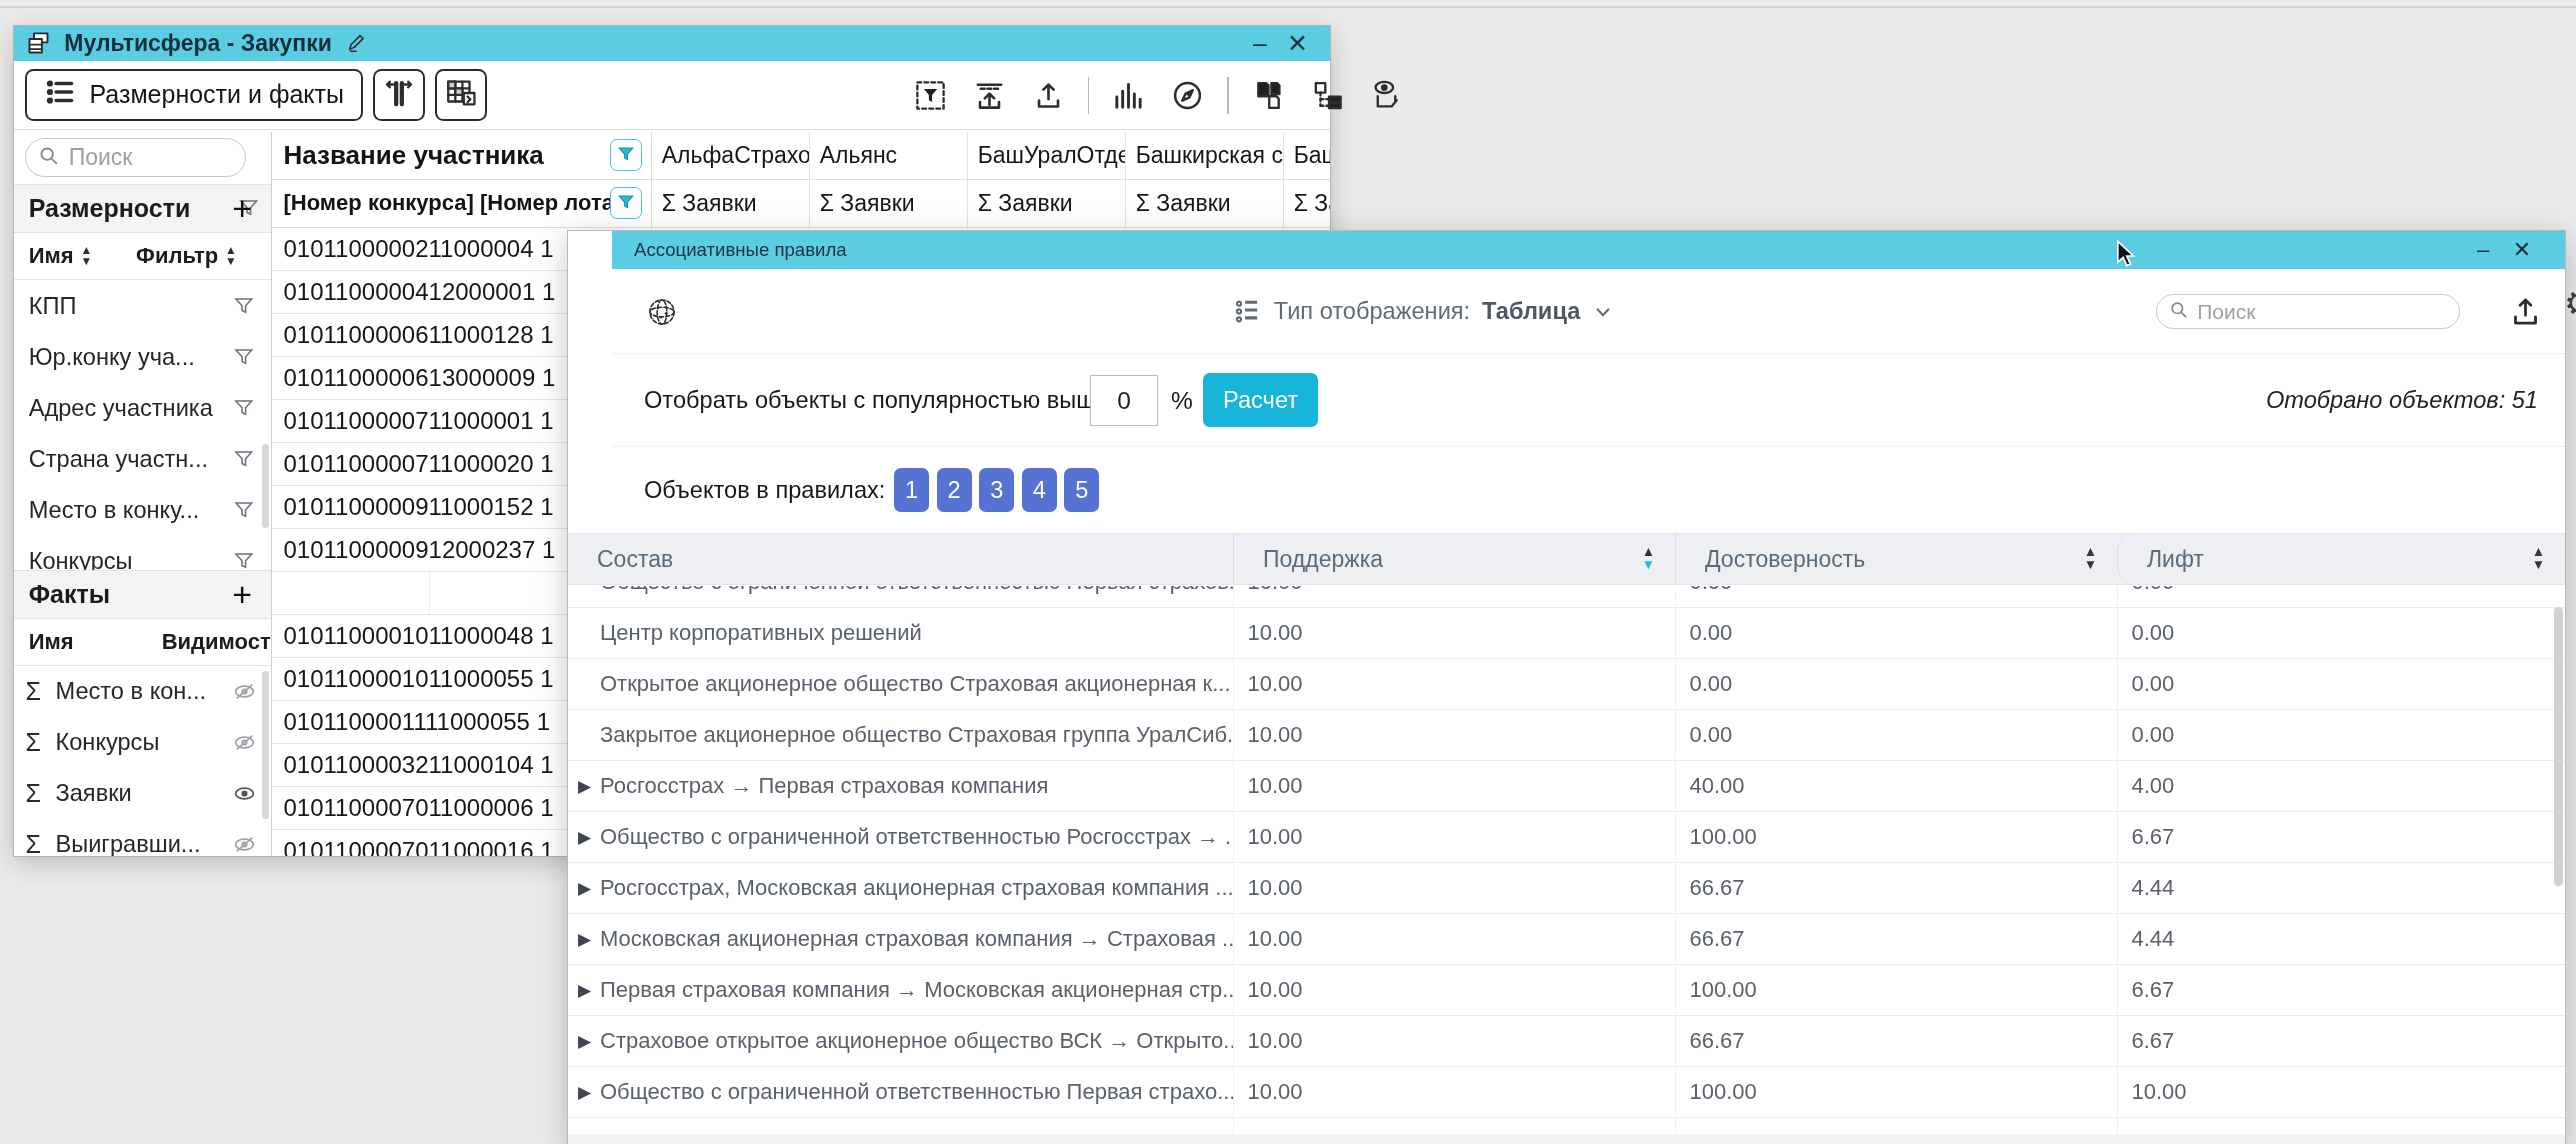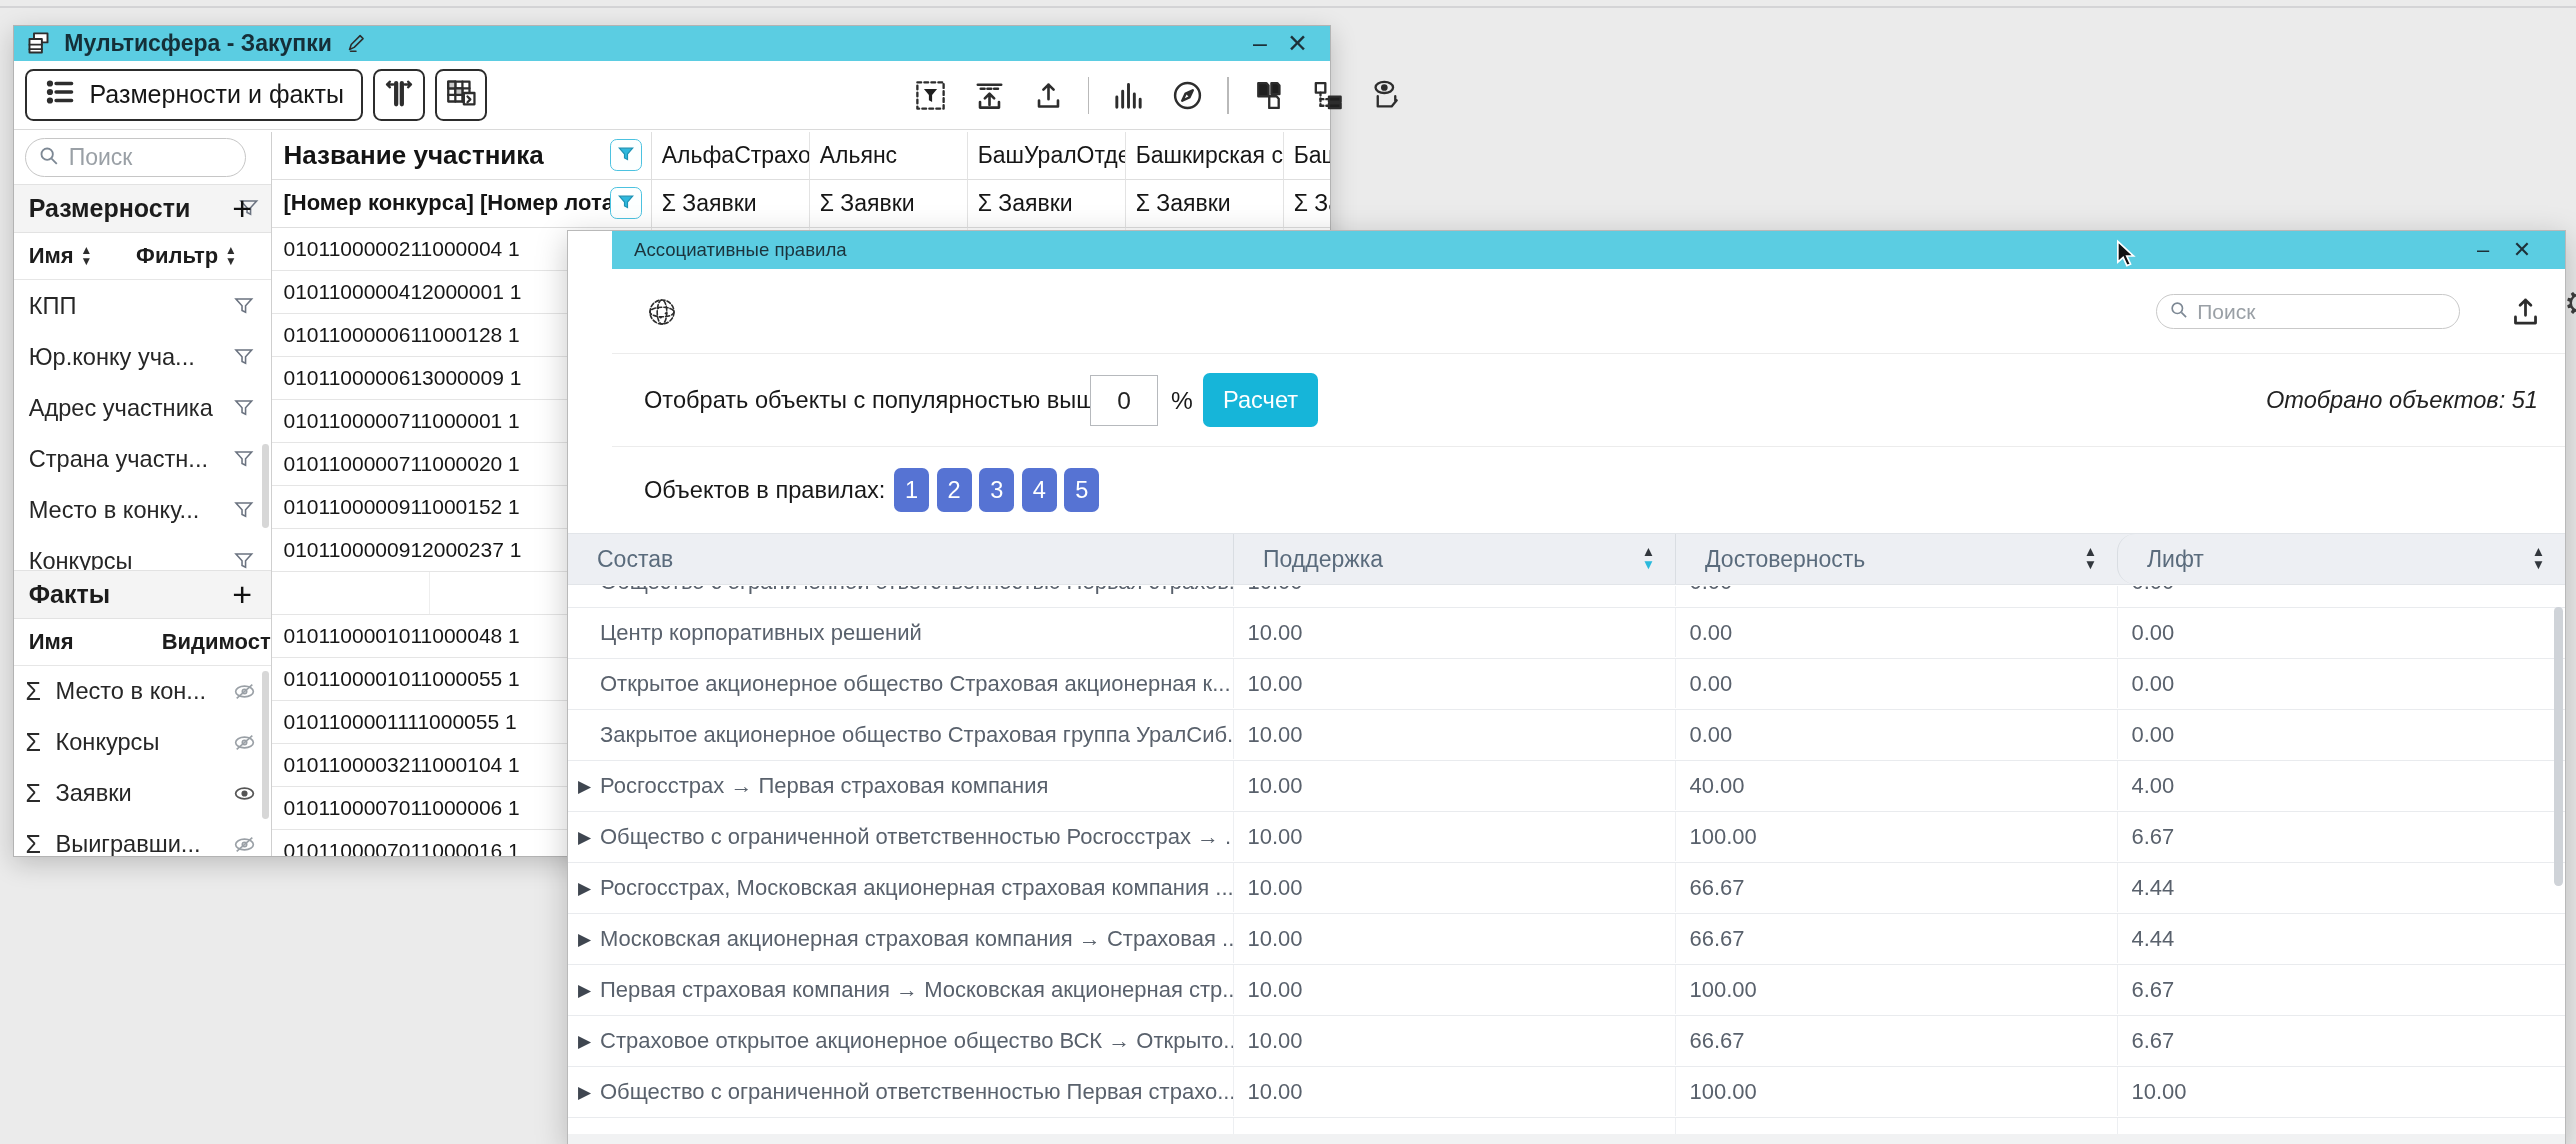--- a/index.html
+++ b/index.html
@@ -53,21 +53,21 @@
 
   
   .grid { position:relative; flex:1; overflow:hidden; background:#fff; }
   .g-hrow { display:flex; height:48px; }
   .g-c1h { position:relative; width:380px; flex:0 0 380px; border-right:1.7px solid #dedede; border-bottom:1.7px solid #dedede; display:flex; align-items:center; background:#fff; }
   .g-c1h .hlabel { font-size:26px; font-weight:600; color:#141414; margin-left:11.8px; white-space:nowrap; overflow:hidden; }
   .filter-box { position:absolute; right:8.4px; top:50%; transform:translateY(-50%); width:32px; height:32px; border:1.7px solid #4cc2e0; border-radius:6.8px; background:#fdffff; display:flex; align-items:center; justify-content:center; }
   .filter-box svg { width:20px; height:20px; }
   .g-colcell { width:158px; flex:0 0 158px; border-right:1.7px solid #e3e3e3; border-bottom:1.7px solid #dedede; display:flex; align-items:center; font-size:23px; color:#161616; padding-left:10px; white-space:nowrap; overflow:hidden; }
   .g-row { display:flex; height:43px; border-bottom:1.7px solid #e5e5e5; }
-  .g-num { width:380px; flex:0 0 380px; border-right:1.7px solid #e5e5e5; font-size:21px; color:#161616; display:flex; align-items:center; padding-left:11.8px; white-space:nowrap; }
+  .g-num { width:380px; flex:0 0 380px; border-right:1.7px solid #e5e5e5; font-size:24px; color:#161616; display:flex; align-items:center; padding-left:11.8px; white-space:nowrap; }
   .g-empty { width:158px; flex:0 0 158px; border-right:1.7px solid #eee; }
 
   
   .dialog { position:absolute; left:567px; top:230px; width:1999px; height:915px; background:#fff;
             border:0.8px solid #b9b9b9; box-shadow:0 8.4px 30px rgba(0,0,0,.22); z-index:10;padding-left:44px; }
   .dlg-titlebar { position:relative; height:38px; background:var(--cyan); display:flex; align-items:center; padding:0 22px; }
   .dlg-title { font-size:18.6px; color:#1b333c; }
   .dlg-ctl { font-size:22px; color:#1d3038; line-height:1; padding:0 11.8px; }
   .cursor-arrow { position:absolute; left:1501px; top:8.4px; width:29px; height:34px; }
 
@@ -529,20 +529,33 @@
 
     <div class="dlg-toolbar">
       <span class="globe"><svg viewBox="0 0 24 24" width="100%" height="100%" fill="none" stroke="#2d2d2d" stroke-width="1.2" stroke-linecap="round" stroke-linejoin="round">
             <circle cx="12" cy="12" r="9" stroke-dasharray="3 1.6"></circle>
             <ellipse cx="12" cy="12" rx="9" ry="3.6" stroke-dasharray="3 1.6"></ellipse>
             <ellipse cx="12" cy="12" rx="3.6" ry="9" stroke-dasharray="3 1.6"></ellipse>
             <circle cx="9" cy="9" r=".9" fill="#2d2d2d" stroke="none"></circle>
             <circle cx="15" cy="13" r=".9" fill="#2d2d2d" stroke="none"></circle>
             <circle cx="11" cy="16" r=".9" fill="#2d2d2d" stroke="none"></circle>
           </svg></span>
+      <div class="disp-type">
+        <span class="dt-icon"><svg viewBox="0 0 24 24" width="100%" height="100%" fill="none" stroke="#5f6b7a" stroke-width="1.8">
+              <circle cx="5" cy="5.5" r="1.7"></circle>
+              <circle cx="5" cy="12" r="1.7"></circle>
+              <circle cx="5" cy="18.5" r="1.7"></circle>
+              <path d="M10 4.3h10M10 10.8h10M10 17.3h10" stroke-width="2.6"></path>
+            </svg></span>
+        <span class="dt-label">Тип отображения:</span>
+        <span class="dt-label dt-value">Таблица</span>
+        <span class="chev"><svg viewBox="0 0 24 24" width="100%" height="100%" fill="none" stroke="#5f6b7a" stroke-width="2.2">
+              <path d="M5.5 8.5l6.5 7 6.5-7"></path>
+            </svg></span>
+      </div>
       <div class="dlg-search">
         <span><svg viewBox="0 0 24 24" width="100%" height="100%" fill="none" stroke="#7d8894" stroke-width="2">
               <circle cx="10" cy="10" r="6.2"></circle>
               <path d="M14.8 14.8L20.5 20.5"></path>
             </svg></span>
         <input placeholder="Поиск" style="">
       </div>
       <span class="dlg-export"><svg viewBox="0 0 24 24" width="100%" height="100%" fill="none" stroke="#2d2d2d" stroke-width="1.8" stroke-linecap="round" stroke-linejoin="round">
             <path d="M12 14.5v-10M8.5 8L12 4.5 15.5 8"></path>
             <path d="M5.5 15.5v4h13v-4"></path>

